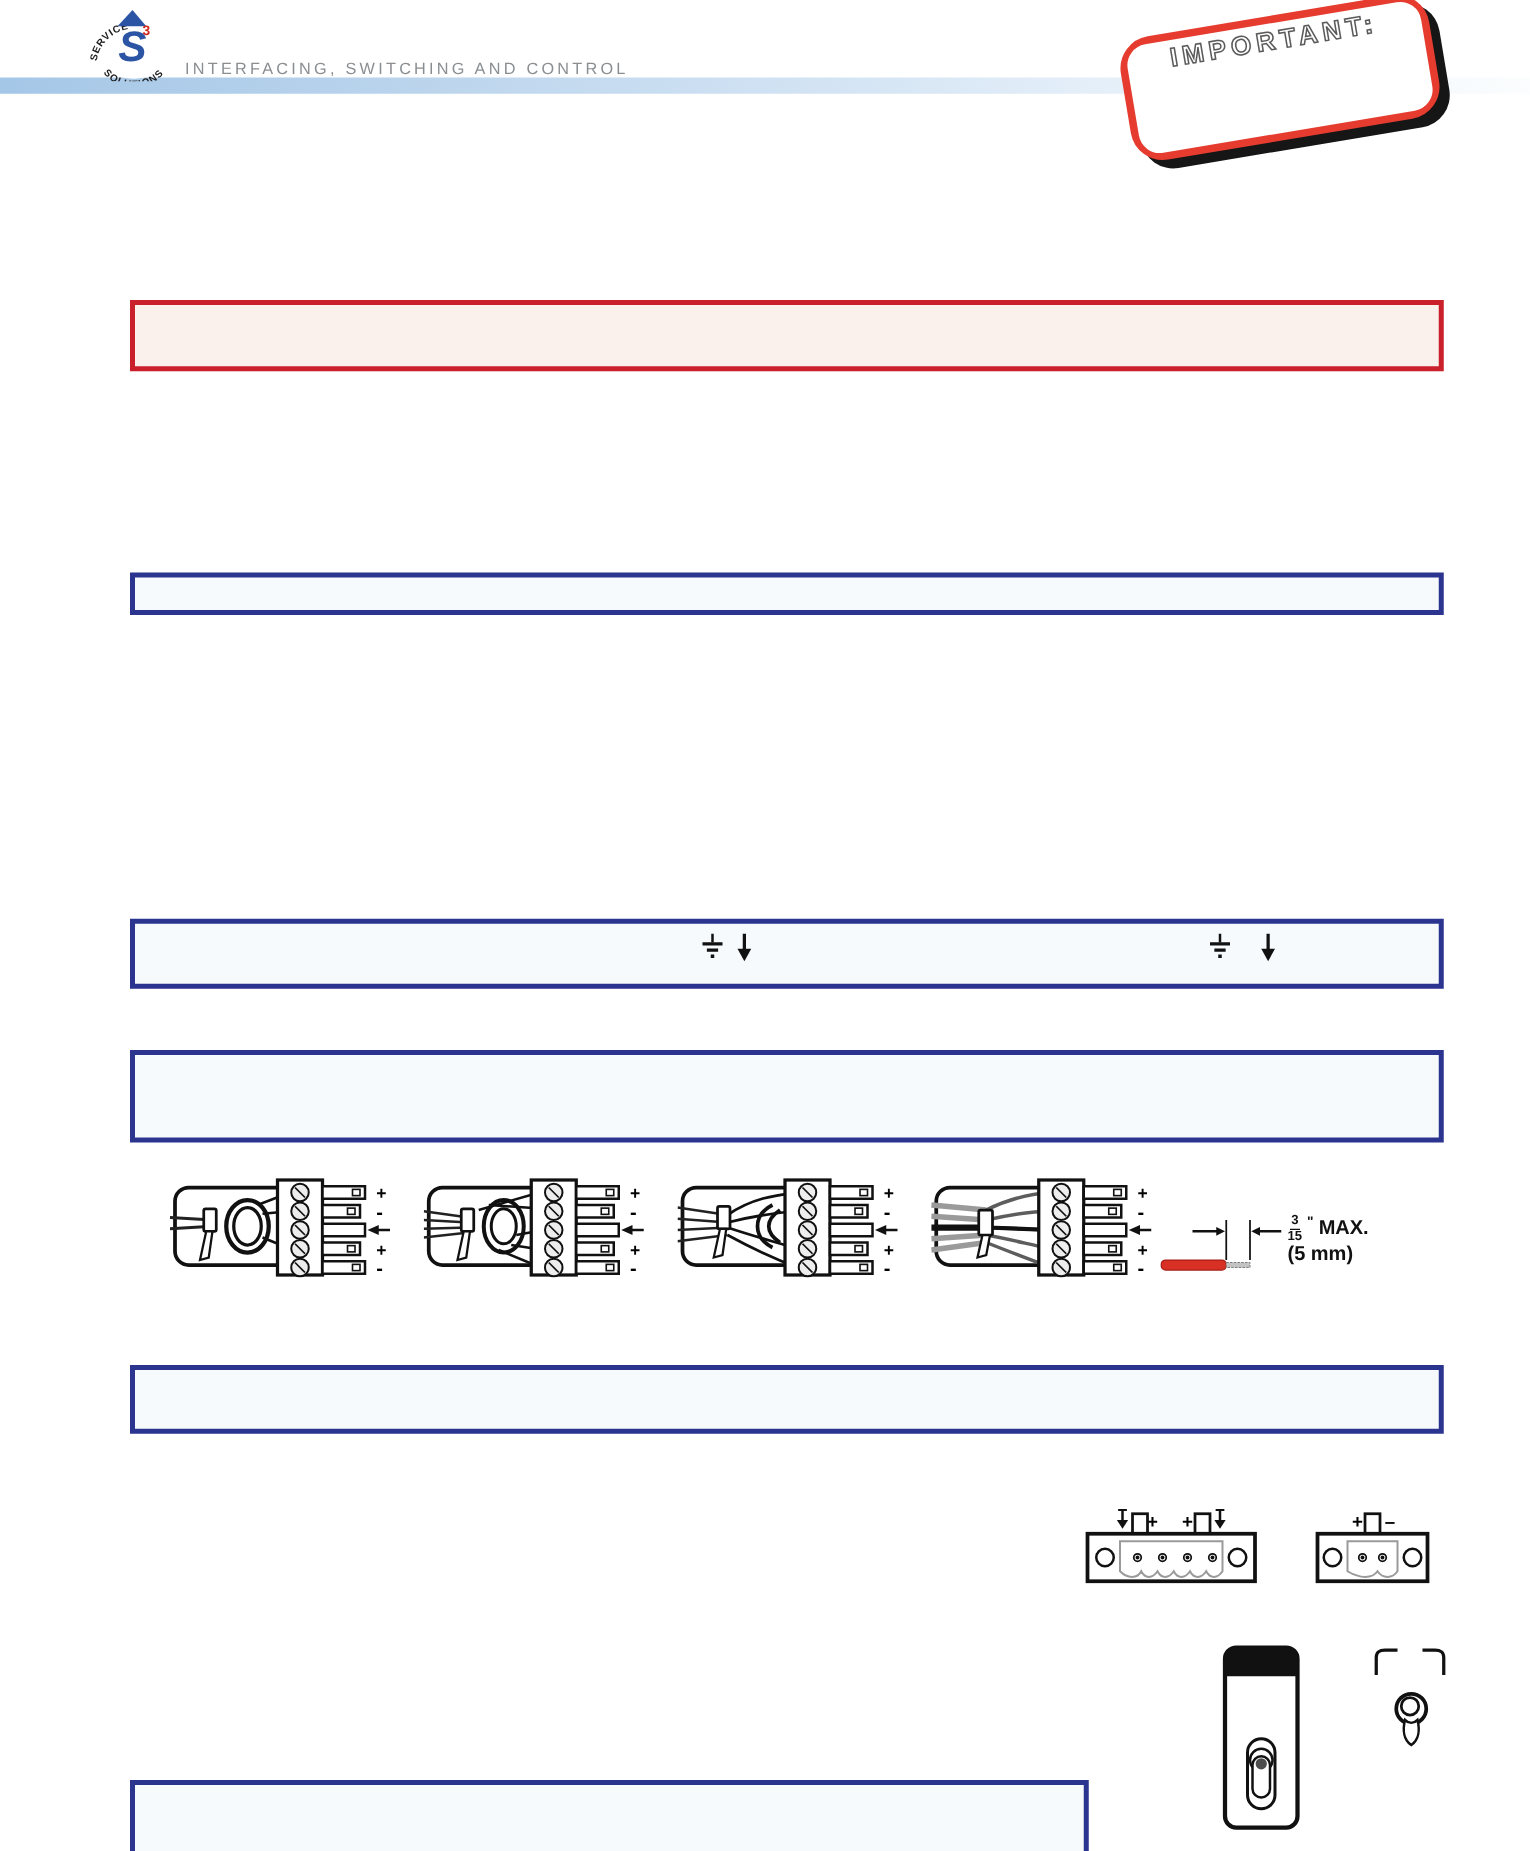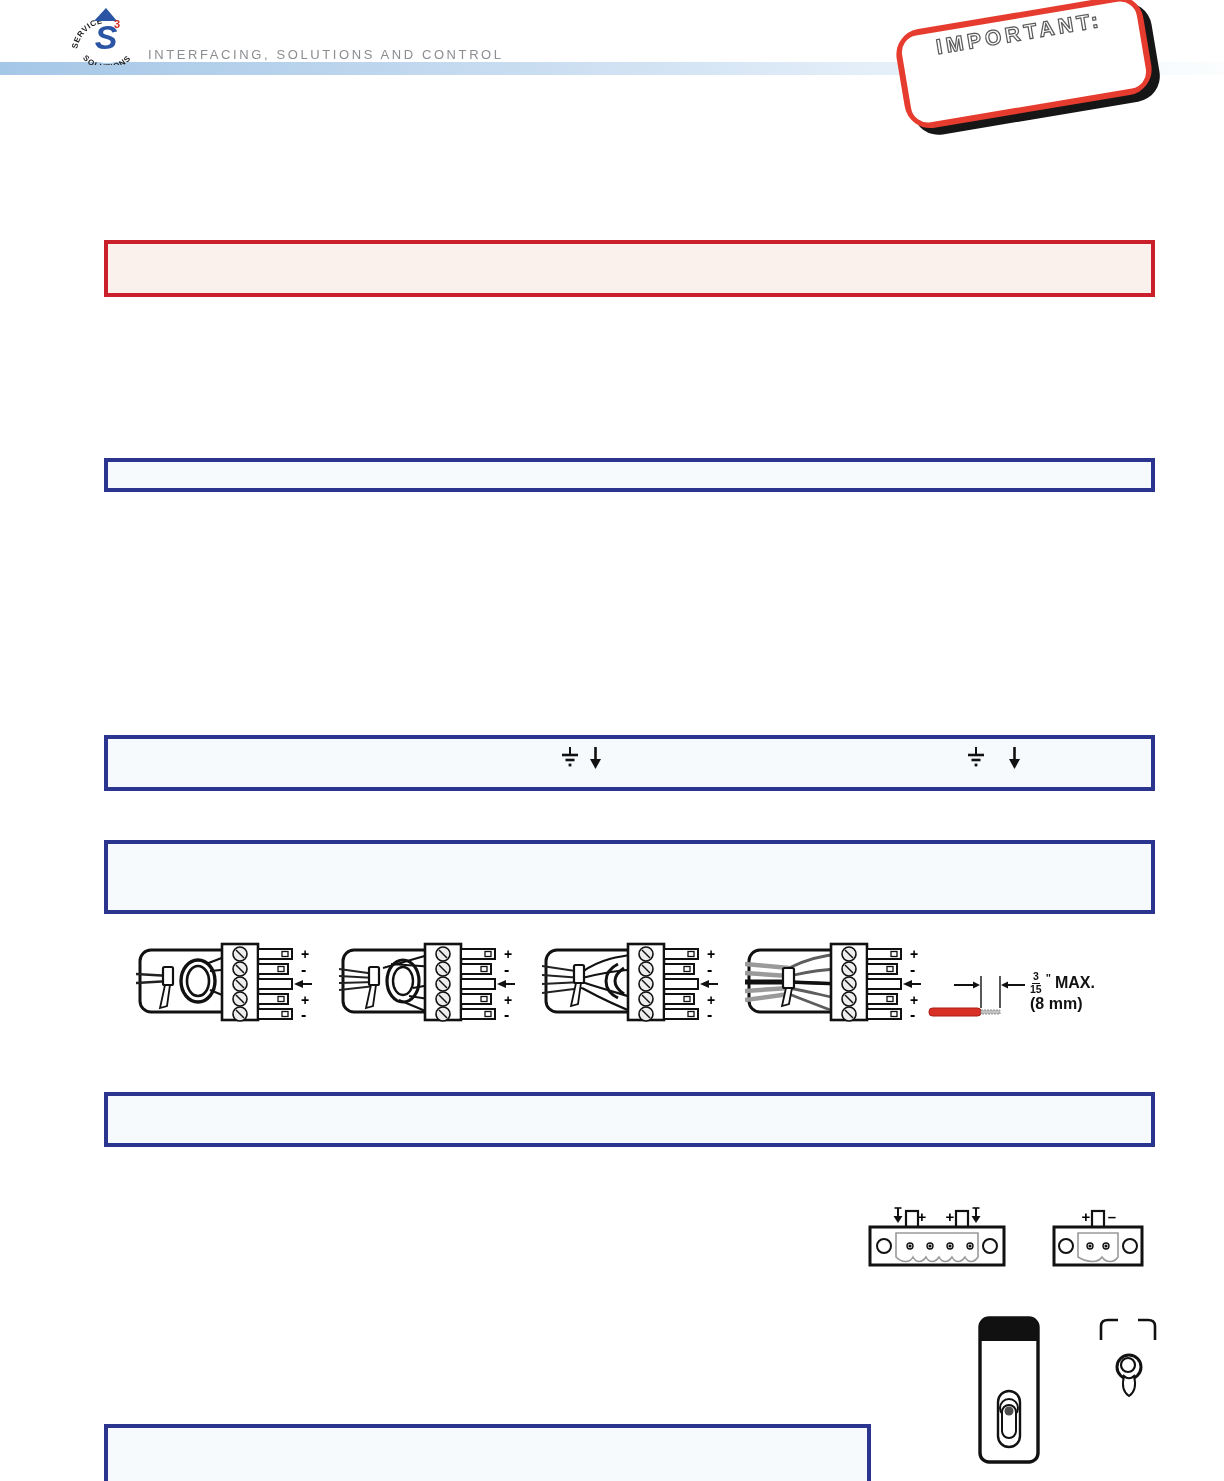--- a/index.html
+++ b/index.html
@@ -76,21 +76,21 @@
       <textPath href="#arcTop" startOffset="100">SUPPORT</textPath>
     </text>
     <text font-size="8" font-weight="bold" fill="#1c1c1c" letter-spacing="1" text-anchor="middle">
       <textPath href="#arcBot" startOffset="50%">SOLUTIONS</textPath>
     </text>
     <polygon points="44,7 55,20 32,20" fill="#2b55a4"></polygon>
     <text x="52" y="27" font-size="11" font-weight="bold" fill="#d22a1f">3</text>
     <text x="44" y="48" font-size="34" font-weight="bold" font-style="italic" font-family="DejaVu Serif, Liberation Serif, serif" fill="#2b55a4" text-anchor="middle">S</text>
   </svg>
 
-  <div id="tagline">INTERFACING, SOLUTIONS AND CONTROL</div>
+  <div id="tagline">INTERFACING, SWITCHING AND CONTROL</div>
 
   <div id="stamp">
     <div class="outer"></div>
     <div class="inner"></div>
     <div class="label">IMPORTANT:</div>
   </div>
 
   <div id="box-red" class="notice red"></div>
   <div id="box-blue1" class="notice blue"></div>
 
@@ -356,21 +356,21 @@
   </svg>
   <div id="strip-label">
     <div class="row">
       <span class="frac">
         <span class="num">3</span>
         <span class="den">15</span>
       </span>
       <span class="inchmark">"</span>
       <span>MAX.</span>
     </div>
-    <div class="row">(8 mm)</div>
+    <div class="row">(5 mm)</div>
   </div>
 
   <div id="box-blue4" class="notice blue"></div>
 
   <svg id="plug5" width="150" height="70" viewBox="0 0 150 70">
     <g>
       <line x1="36" y1="8" x2="36" y2="17" stroke="#111" stroke-width="2"></line>
       <line x1="32.5" y1="8" x2="39.5" y2="8" stroke="#111" stroke-width="1.6"></line>
       <polygon points="31.5,16 40.5,16 36,23" fill="#111"></polygon>
     </g>

